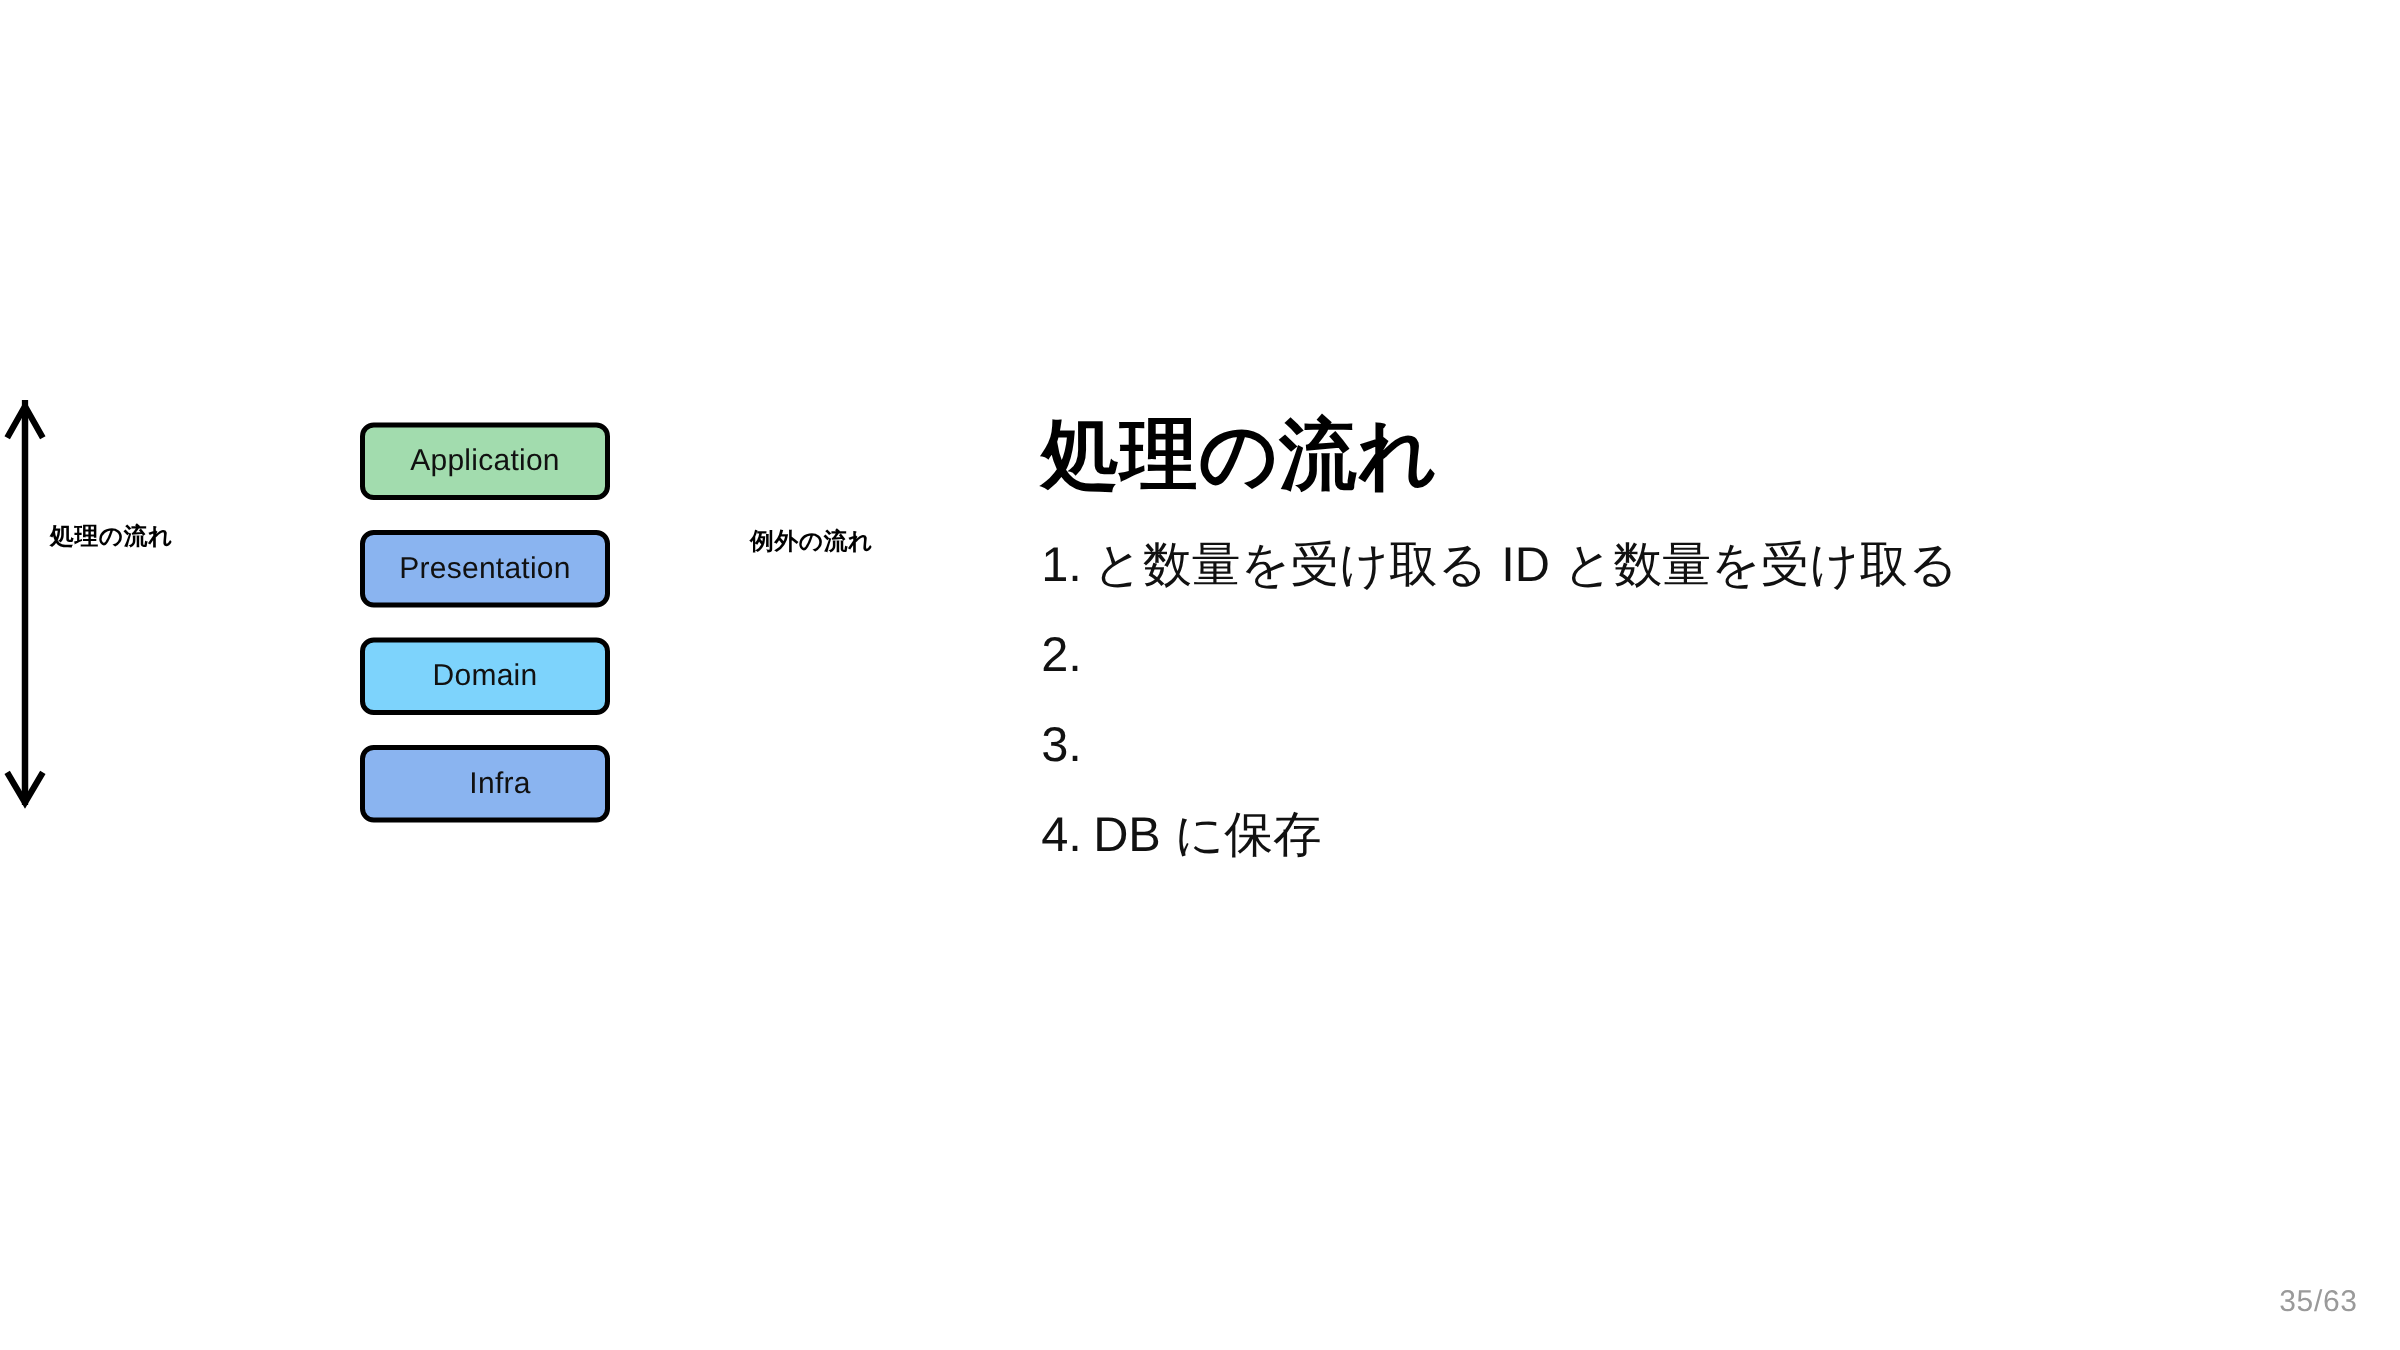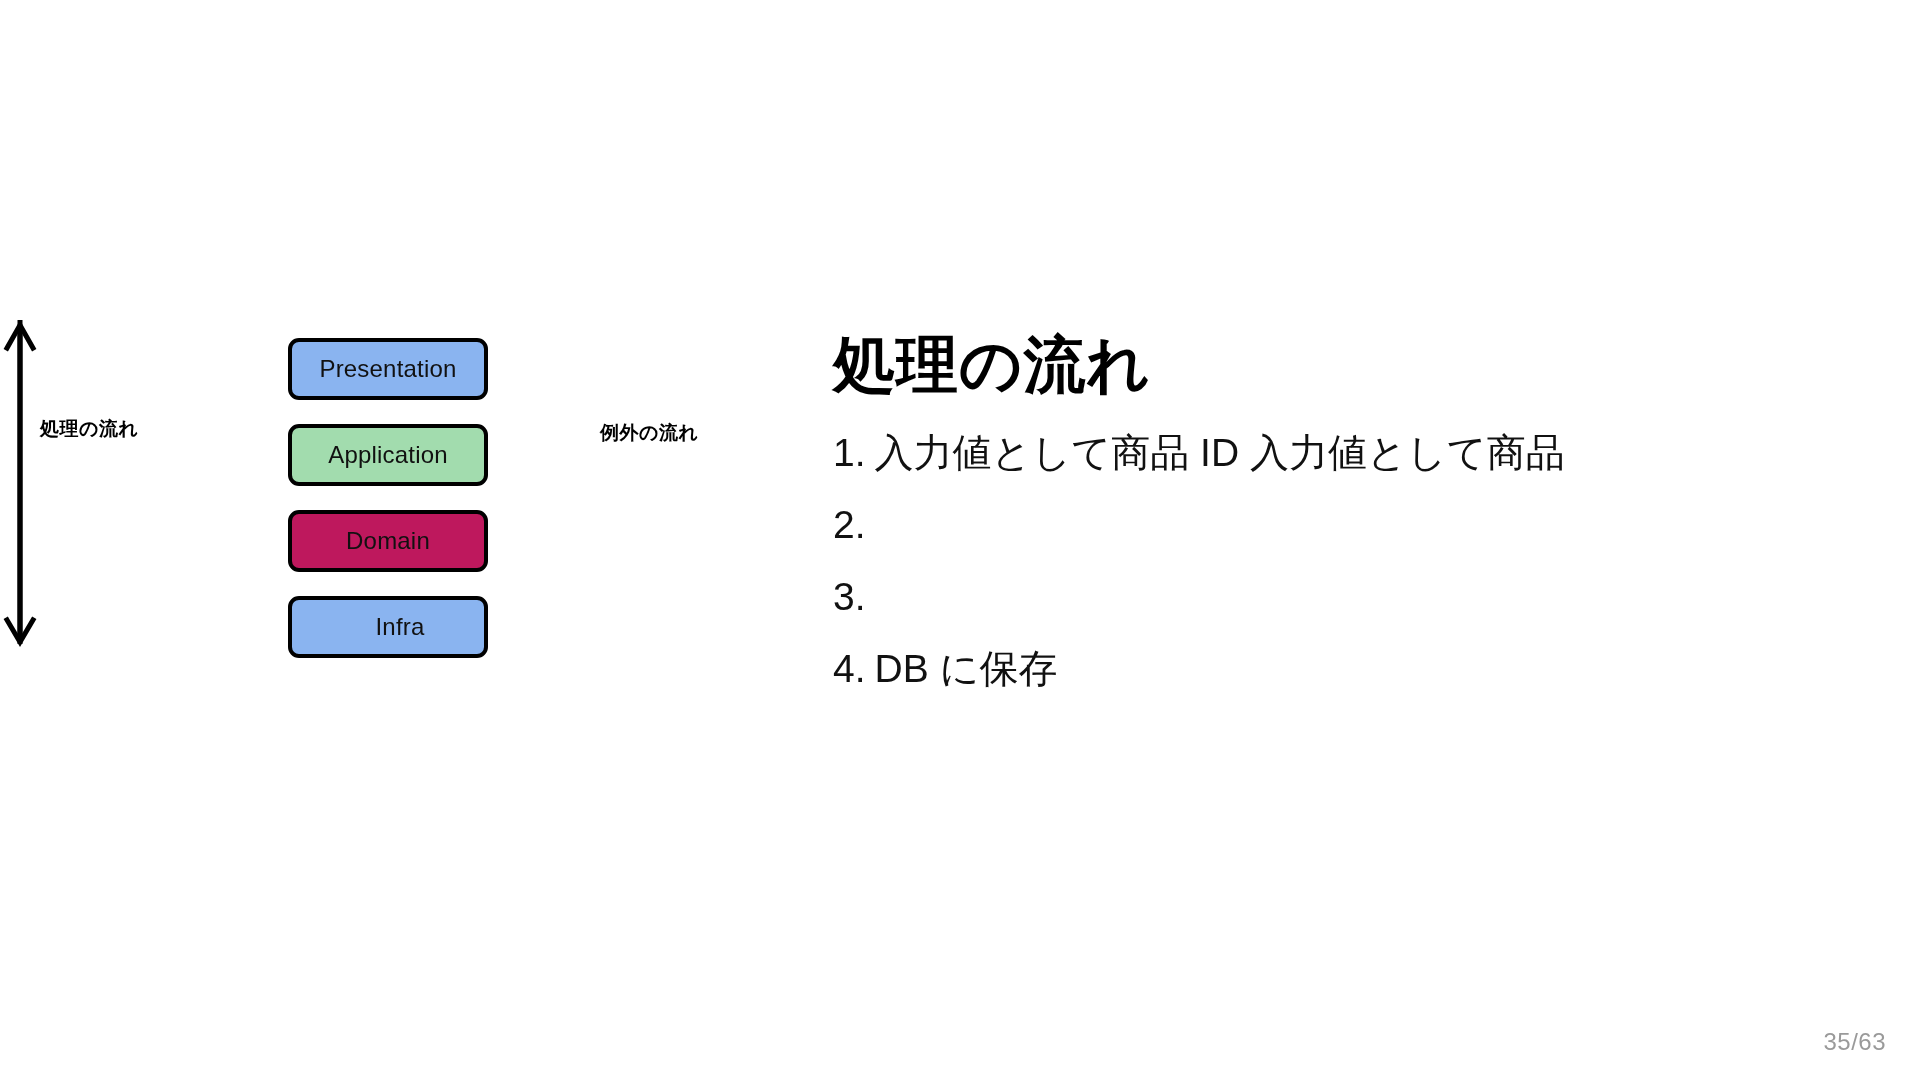--- a/index.html
+++ b/index.html
@@ -140,27 +140,27 @@
     <div id="arrow-down-wrap">
       <svg class="arrow-svg" width="40" height="330" viewBox="0 0 40 330">
         <line x1="20" y1="0" x2="20" y2="316" stroke="#000000" stroke-width="5"></line>
         <polyline points="7,300 20,322 33,300" fill="none" stroke="#000000" stroke-width="5" stroke-linecap="square" stroke-linejoin="miter"></polyline>
       </svg>
     </div>
 
     <div class="flow-label" id="label-process">処理の流れ</div>
 
     <div class="layer-stack">
+      <div class="layer-box" style="background:#a2dcae;">
+        <span>Application</span>
+      </div>
       <div class="layer-box" style="background:#8ab4f0;">
         <span>Presentation</span>
       </div>
-      <div class="layer-box" style="background:#a2dcae;">
-        <span>Application</span>
-      </div>
-      <div class="layer-box" style="background:#be185d;">
+      <div class="layer-box" style="background:#7dd3fc;">
         <span>Domain</span>
       </div>
       <div class="layer-box" style="background:#8ab4f0;padding-left:24px;">
         <span>Infra</span>
       </div>
     </div>
 
     <div id="arrow-up-wrap">
       <svg class="arrow-svg" width="40" height="330" viewBox="0 0 40 330">
         <line x1="20" y1="8" x2="20" y2="324" stroke="#000000" stroke-width="5"></line>
@@ -171,21 +171,21 @@
     <div class="flow-label" id="label-exception">例外の流れ</div>
 
   </div>
 
   <div id="content">
     <h1 id="content-title">処理の流れ</h1>
 
     <ol class="step-list">
       <li class="step-item">
         <span class="step-num">1.</span>
-        <span class="step-text">入力値として商品 ID 入力値として商品</span>
+        <span class="step-text">と数量を受け取る ID と数量を受け取る</span>
       </li>
       <li class="step-item">
         <span class="step-num">2.</span>
       </li>
       <li class="step-item">
         <span class="step-num">3.</span>
       </li>
       <li class="step-item">
         <span class="step-num">4.</span>
         <span class="step-text">DB に保存</span>

